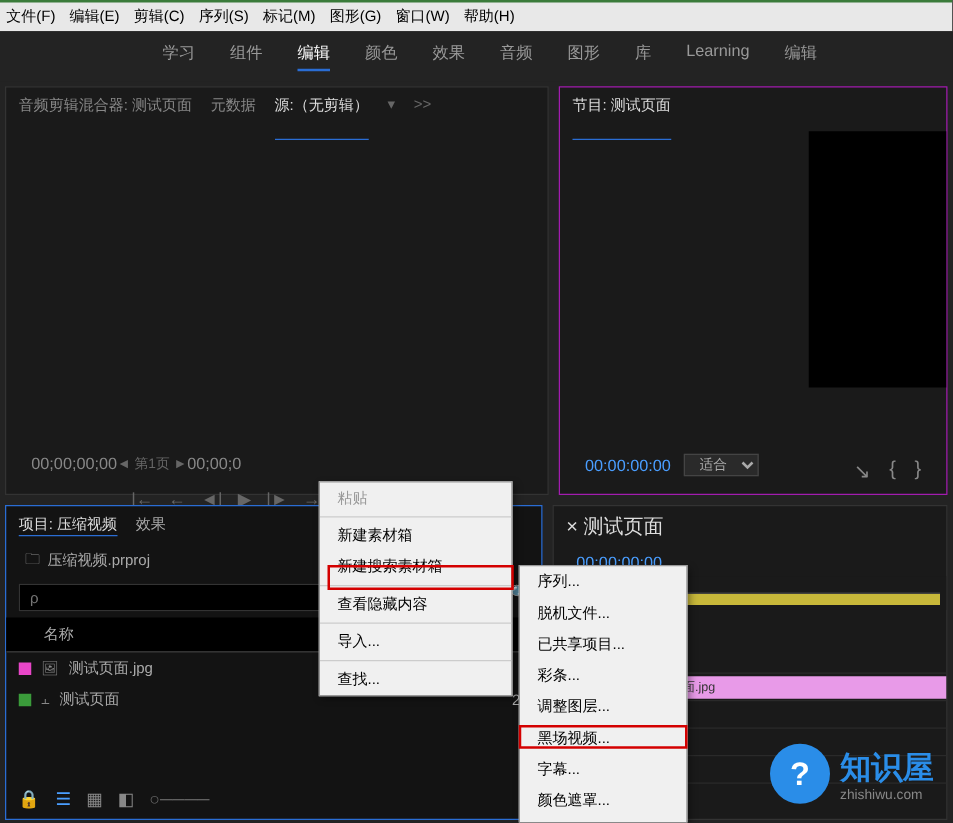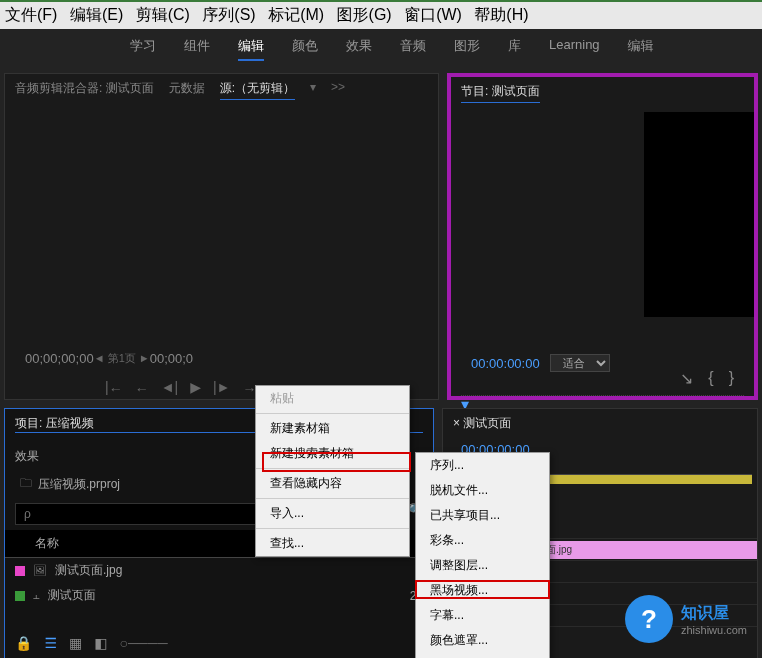--- a/index.html
+++ b/index.html
@@ -1,43 +1,43 @@
 <!DOCTYPE html>
 <html><head>
 <meta charset="utf-8">
 <style>
 * { margin: 0; padding: 0; box-sizing: border-box; font-family: "Microsoft YaHei", sans-serif; }
 body { background: #232323; color: #aaa; font-size: 12px; width: 762px; height: 658px; overflow: hidden; position: relative; }
-.menubar { background: #e8e8e8; color: #000; padding: 3px 5px; font-size: 16px; border-top: 2px solid #3a7b3a; }
+.menubar { background: #e8e8e8; color: #000; padding: 3px 5px; font-size: 12px; border-top: 2px solid #3a7b3a; }
 .menubar span { margin-right: 8px; }
 .toolbar { background: #232323; padding: 8px 0; display: flex; gap: 28px; padding-left: 130px; font-size: 13px; }
 .toolbar span { color: #999; cursor: pointer; }
 .toolbar .active { color: #fff; border-bottom: 2px solid #2a6dd4; padding-bottom: 4px; }
 .panels { display: flex; height: 335px; }
 .left-panel { width: 435px; background: #1a1a1a; border: 1px solid #333; margin: 4px; }
-.right-panel { flex: 1; background: #1a1a1a; border: 4px solid #a21caf; margin: 4px; position: relative; }
+.right-panel { flex: 1; background: #1a1a1a; border: 1px solid #a21caf; margin: 4px; position: relative; }
 .panel-tabs { display: flex; gap: 15px; padding: 6px 10px; font-size: 12px; color: #888; align-items: flex-start; }
-.panel-tabs .active-tab { color: #ddd; border-bottom: 1px solid #2a6dd4; padding-bottom: 2px; }
+.panel-tabs .active-tab { color: #ddd; border-bottom: 1px solid #2a6dd4; padding-bottom: 18px; }
 .panel-tabs .chev { color: #666; }
 .timecode-row { display: flex; align-items: center; padding: 5px 20px; justify-content: flex-start; margin-top: 240px; }
 .timecode { color: #888; font-size: 13px; }
 .timecode.blue { color: #4a9eff; }
 .pager { color: #666; font-size: 11px; }
 .preview-box { position: absolute; right: 0; top: 35px; width: 110px; height: 205px; background: #000; }
 .fit-sel { background: #2a2a2a; color: #aaa; border: 1px solid #444; padding: 1px 8px; font-size: 11px; margin-left: 10px; }
 .ruler { height: 30px; position: relative; margin-top: 10px; padding: 0 10px; }
 .playhead { position: absolute; left: 10px; color: #4a9eff; font-size: 16px; }
 .playhead::after { content: ""; position: absolute; left: 3px; top: 18px; width: 8px; height: 8px; background: #4a9eff; border-radius: 50%; }
 .ticks { border-top: 1px dotted #444; margin-top: 18px; }
 .controls { display: flex; gap: 12px; padding: 8px 100px; color: #666; font-size: 14px; }
 .bracket-row { position: absolute; right: 20px; bottom: 8px; color: #888; font-size: 16px; display: flex; gap: 15px; }
 .bottom { display: flex; height: 260px; }
 .project-panel { width: 430px; background: #131313; border: 1px solid #2a6dd4; margin: 4px; position: relative; }
 .timeline-panel { flex: 1; background: #1a1a1a; border: 1px solid #333; margin: 4px; position: relative; }
-.proj-tabs { display: flex; gap: 15px; padding: 6px 10px; font-size: 12px; flex-direction: column; }
+.proj-tabs { display: flex; gap: 15px; padding: 6px 10px; font-size: 12px; }
 .proj-tabs .active-tab { color: #ddd; border-bottom: 1px solid #2a6dd4; }
 .proj-tree { padding: 3px 15px; color: #aaa; display: flex; align-items: center; gap: 6px; }
 .folder-icon { color: #888; }
 .search-row { display: flex; padding: 5px 10px; gap: 5px; }
 .search-input { flex: 1; background: #000; border: 1px solid #333; color: #aaa; padding: 3px 8px; font-size: 12px; }
 .list-header { background: #000000; padding: 5px 30px; border-bottom: 1px solid #444; color: #aaa; display: flex; }
 .list-row { padding: 4px 10px; display: flex; align-items: center; gap: 8px; }
 .color-sq { width: 10px; height: 10px; }
 .magenta { background: #e846c8; }
 .green { background: #3a9b3a; }
@@ -49,34 +49,34 @@
 .menu1 { left: 255px; top: 385px; width: 155px; }
 .menu2 { left: 415px; top: 452px; width: 135px; }
 .ctx-item { padding: 4px 14px; position: relative; }
 .ctx-item.disabled { color: #999; }
 .ctx-item.hover { background: #d0d0e8; }
 .ctx-sep { border-top: 1px solid #ccc; margin: 2px 0; }
 .ctx-arrow { position: absolute; right: 6px; }
 .redbox { border: 2px solid #d40000; }
 .rb1 { position: absolute; left: 262px; top: 452px; width: 149px; height: 20px; z-index: 101; pointer-events: none; }
 .rb2 { position: absolute; left: 415px; top: 580px; width: 135px; height: 19px; z-index: 101; pointer-events: none; }
-.tl-tabs { padding: 6px 10px; font-size: 12px; color: #ddd; }
+.tl-tabs { padding: 6px 10px; font-size: 16px; color: #ddd; }
 .tl-tc { color: #4a9eff; padding: 4px 18px; font-size: 13px; }
 .tl-ruler { background: #1a1a1a; padding: 2px 0 4px 0; }
 .tl-ruler-line { height: 10px; background: linear-gradient(to right, #c8b83a 0%, #c8b83a 100%); margin: 0 5px; position: relative; border-top: 1px solid #444; }
 .tl-ruler-label { color: #888; font-size: 10px; padding-left: 10px; }
 .wrench { color: #888; padding: 4px 10px; font-size: 14px; }
 .tracks { padding-top: 5px; }
 .track { height: 22px; display: flex; align-items: center; border-bottom: 1px solid #2a2a2a; }
 .track-head { width: 50px; display: flex; gap: 6px; padding-left: 8px; color: #888; font-size: 11px; }
 .clip { background: #e89ae8; height: 18px; flex: 1; margin-left: 5px; display: flex; align-items: center; padding-left: 4px; font-size: 10px; color: #333; }
 .clip-icon { width: 10px; height: 10px; background: #888; margin-right: 4px; }
 .watermark { position: absolute; right: 15px; bottom: 15px; display: flex; align-items: center; gap: 8px; z-index: 200; }
 .wm-circle { width: 48px; height: 48px; background: #2a8de8; border-radius: 50%; display: flex; align-items: center; justify-content: center; color: #fff; font-size: 26px; font-weight: bold; }
-.wm-text { color: #2a8de8; font-size: 16px; font-weight: bold; }
+.wm-text { color: #2a8de8; font-size: 25px; font-weight: bold; }
 .wm-sub { color: #888; font-size: 11px; }
 </style>
 </head>
 <body>
 
 <div class="menubar">
   <span>文件(F)</span>
   <span>编辑(E)</span>
   <span>剪辑(C)</span>
   <span>序列(S)</span>

